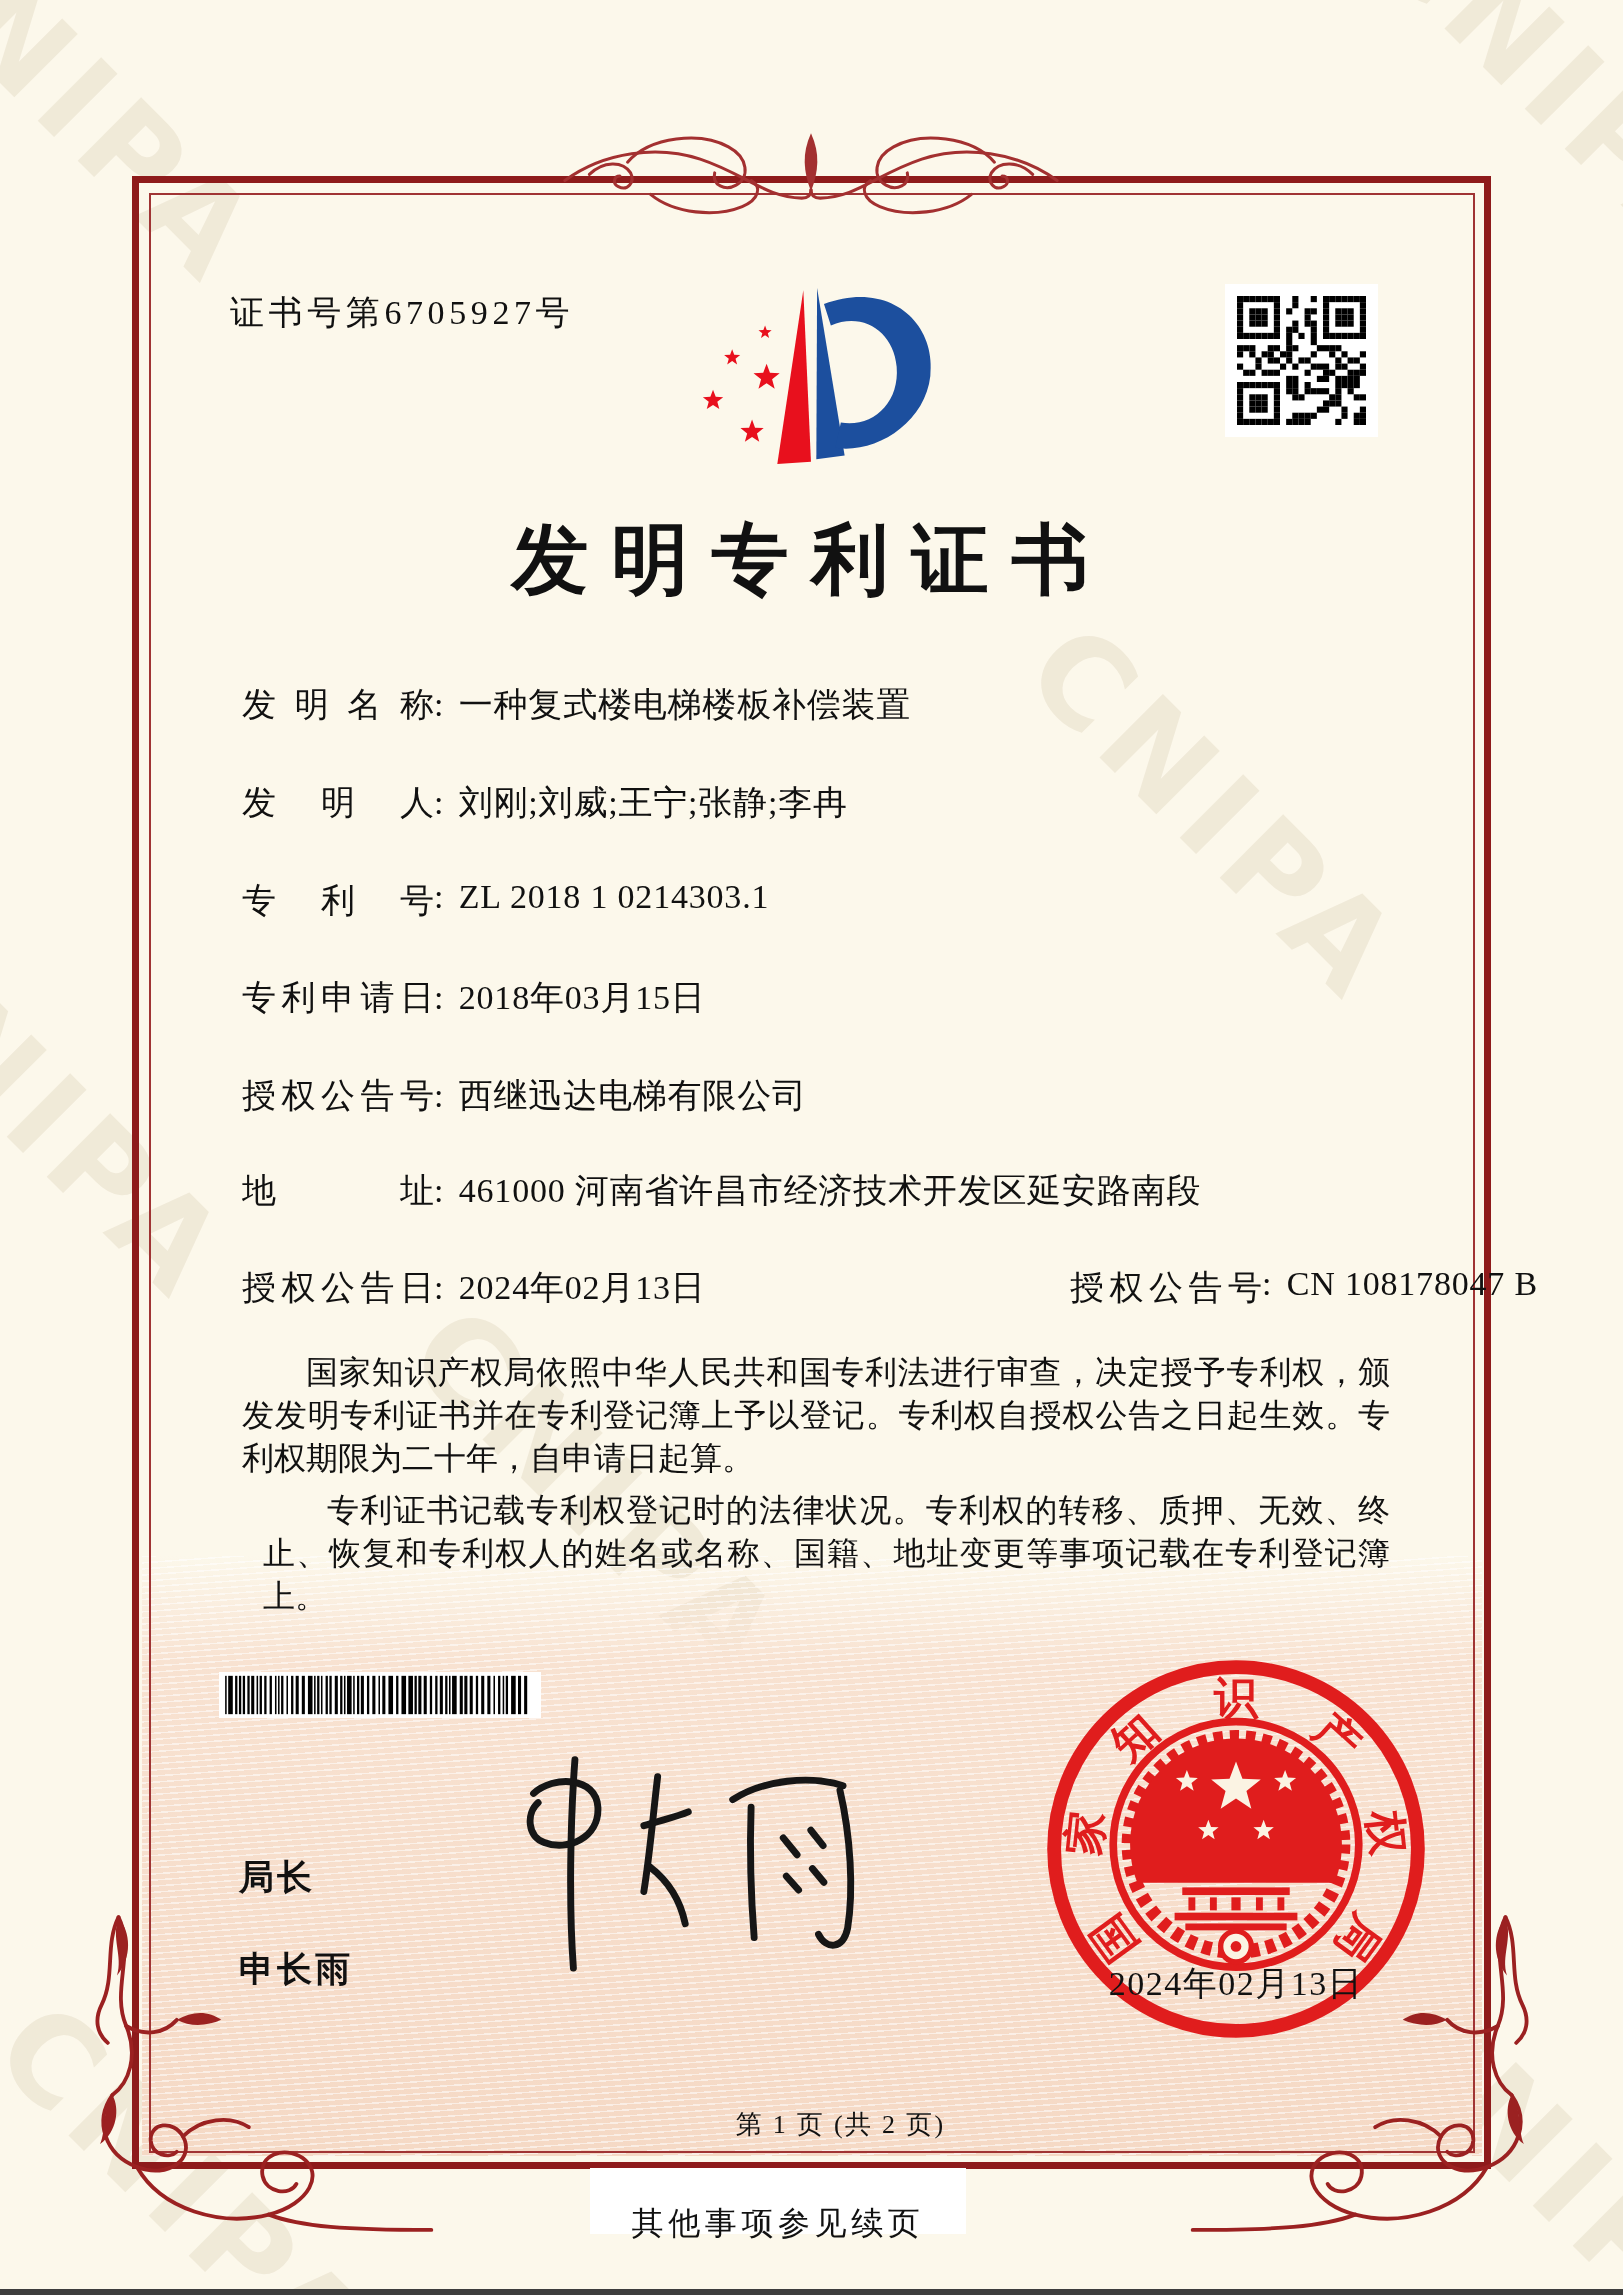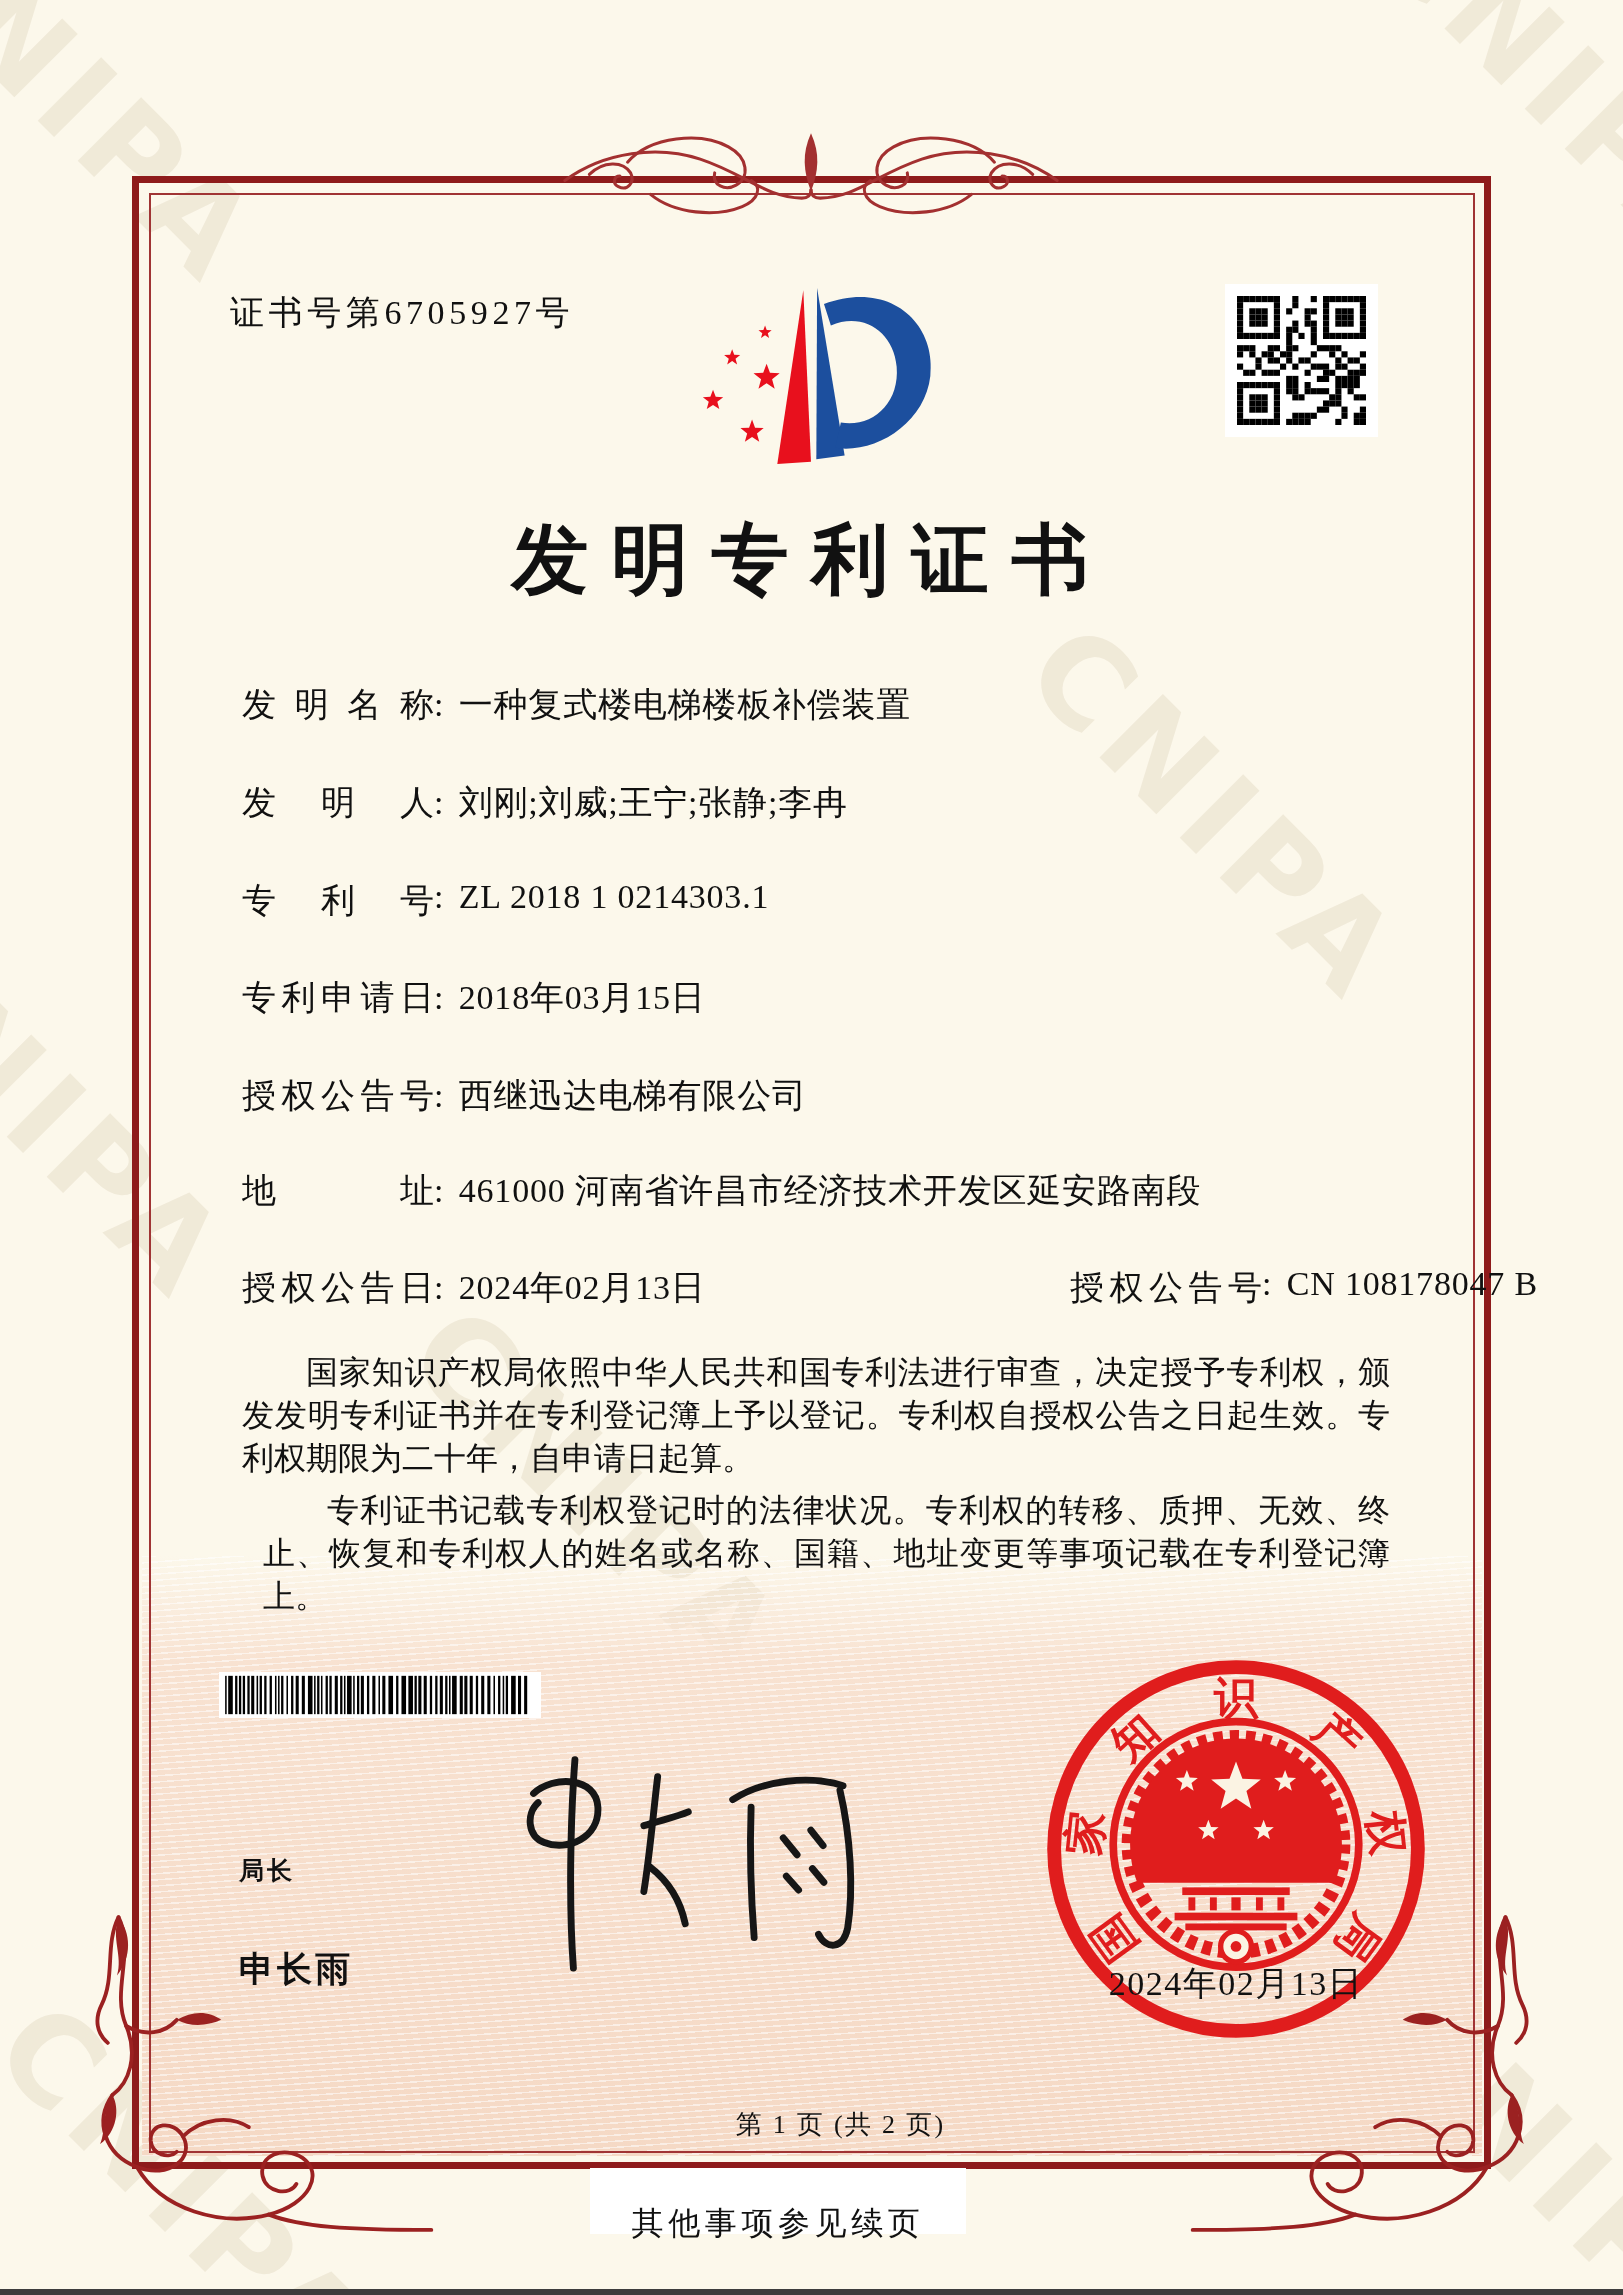--- a/index.html
+++ b/index.html
@@ -37,21 +37,21 @@
   .pair2{position:absolute;left:828px;top:0;}
   
   .paras{position:absolute;left:242px;top:1351px;width:1148px;z-index:5;}
   .paras p{margin:0;font-size:32px;line-height:43px;text-align:justify;text-indent:64px;}
   .paras p + p{margin-top:9.2px;margin-left:21px;}
   
   .barcode{position:absolute;left:219px;top:1672px;width:322px;height:46px;background:#ffffff;z-index:5;}
   
   .sig{position:absolute;left:483px;top:1752px;width:383px;height:230px;z-index:6;}
   .director-title{position:absolute;left:239px;top:1854px;font-family:"Liberation Sans","DejaVu Sans",sans-serif;
-      font-weight:600;font-size:25px;letter-spacing:3.1px;z-index:5;}
+      font-weight:600;font-size:35px;letter-spacing:3.1px;z-index:5;}
   .director-name{position:absolute;left:239px;top:1946px;font-family:"Liberation Sans","DejaVu Sans",sans-serif;
       font-weight:600;font-size:35px;letter-spacing:3.1px;z-index:5;}
   
   .seal{position:absolute;left:1038px;top:1651px;width:396px;height:396px;z-index:7;}
   .seal svg{position:absolute;left:0;top:0;}
   .seal-ch{position:absolute;font-size:44px;font-weight:700;color:#e01d1d;z-index:2;}
   .seal-date{position:absolute;left:0;top:310px;width:396px;text-align:center;font-size:34px;
       color:#111;letter-spacing:1.5px;z-index:3;}
   
   .page-note{position:absolute;left:0;top:2107px;width:1623px;text-align:center;font-size:26px;

